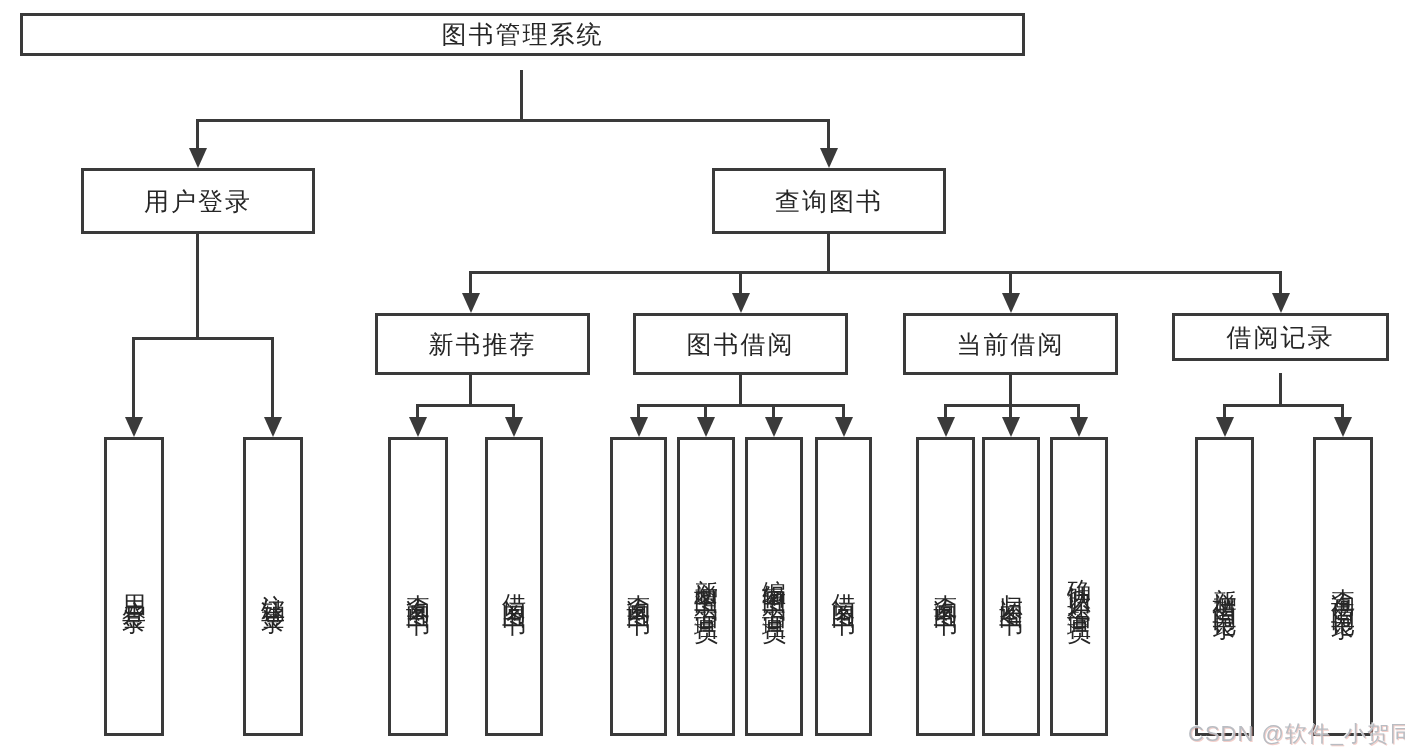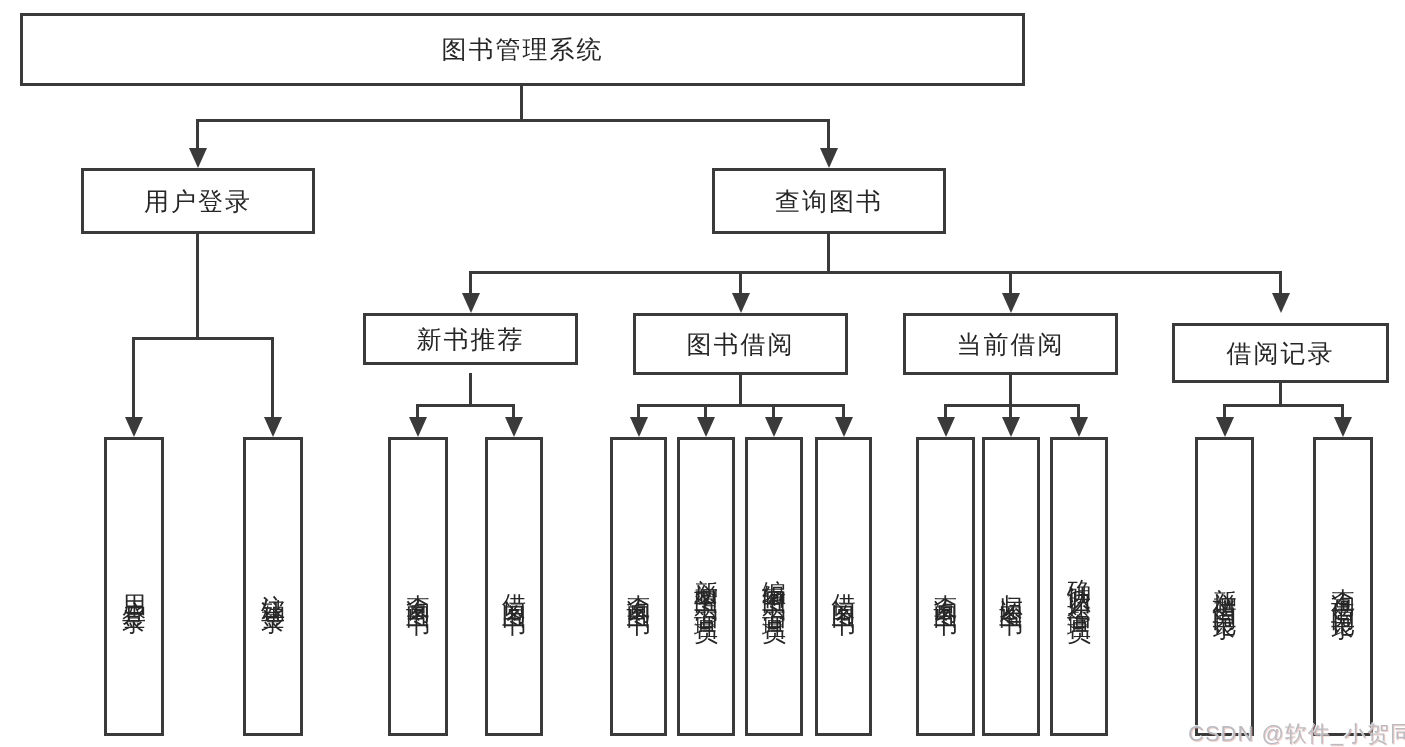--- a/index.html
+++ b/index.html
@@ -90,41 +90,41 @@
   <div class="vline" style="left:1077px;top:404px;height:15px"></div>
   <div class="arrow" style="left:1070px;top:417px"></div>
 
   <div class="vline" style="left:1279px;top:373px;height:33px"></div>
   <div class="hline" style="left:1223px;top:404px;width:120px"></div>
   <div class="vline" style="left:1223px;top:404px;height:15px"></div>
   <div class="arrow" style="left:1216px;top:417px"></div>
   <div class="vline" style="left:1341px;top:404px;height:15px"></div>
   <div class="arrow" style="left:1334px;top:417px"></div>
 
-  <div class="box" style="left:20px;top:13px;width:1005px;height:73px">
+  <div class="box" style="left:20px;top:13px;width:1005px;height:43px">
     <span class="lbl">图书管理系统</span>
   </div>
 
   <div class="box" style="left:81px;top:168px;width:234px;height:66px">
     <span class="lbl">用户登录</span>
   </div>
   <div class="box" style="left:712px;top:168px;width:234px;height:66px">
     <span class="lbl">查询图书</span>
   </div>
 
-  <div class="box" style="left:363px;top:313px;width:215px;height:52px">
+  <div class="box" style="left:375px;top:313px;width:215px;height:62px">
     <span class="lbl">新书推荐</span>
   </div>
   <div class="box" style="left:903px;top:313px;width:215px;height:62px">
     <span class="lbl">当前借阅</span>
   </div>
   <div class="box" style="left:633px;top:313px;width:215px;height:62px">
     <span class="lbl">图书借阅</span>
   </div>
-  <div class="box" style="left:1172px;top:323px;width:217px;height:60px">
+  <div class="box" style="left:1172px;top:313px;width:217px;height:48px">
     <span class="lbl">借阅记录</span>
   </div>
 
   <div class="box vbox" style="left:104px;top:437px;width:60px;height:299px">
     <span class="lbl">用户登录</span>
   </div>
   <div class="box vbox" style="left:243px;top:437px;width:60px;height:299px">
     <span class="lbl">注销登录</span>
   </div>
 

